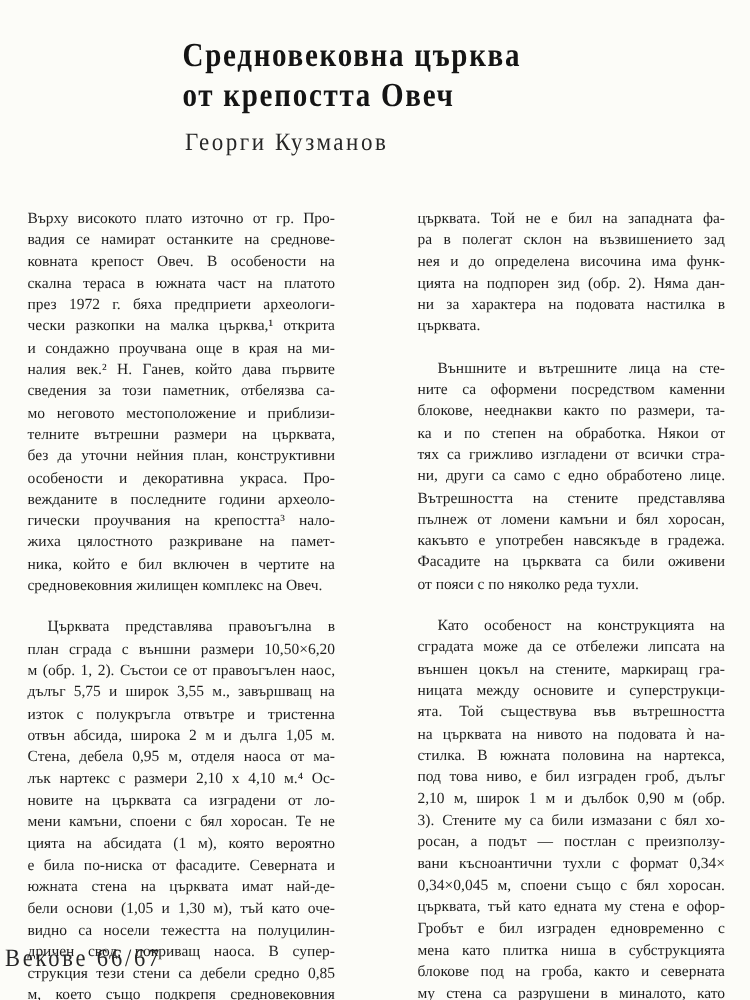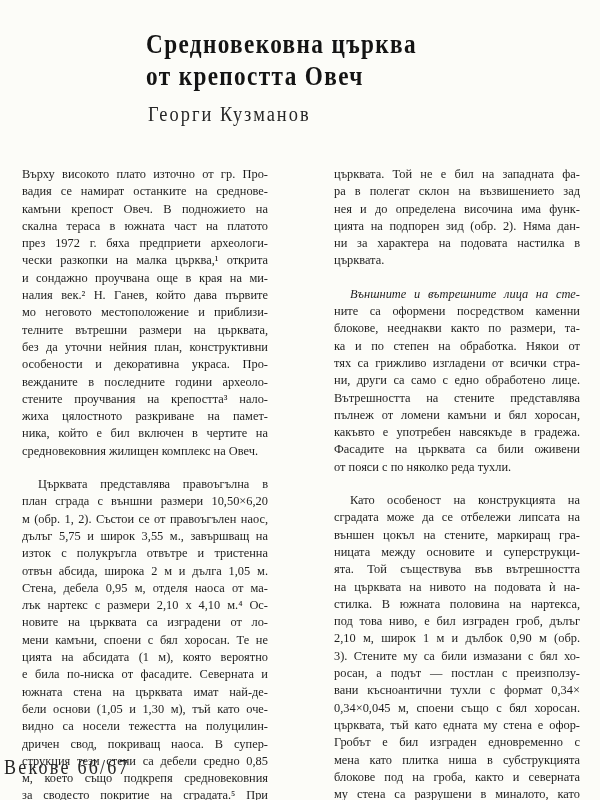--- a/index.html
+++ b/index.html
@@ -50,32 +50,33 @@
   <div>Средновековна църква</div>
   <div>от крепостта Овеч</div>
 </div>
 
 <div class="author">Георги Кузманов</div>
 
 <div class="col col-left" id="col-left">
     <p>
       <span class="line">Върху високото плато източно от гр. Про-</span>
       <span class="line">вадия се намират останките на среднове-</span>
-      <span class="line">камъни крепост Овеч. В подножието на</span>
+      <span class="line">ковната крепост Овеч. В особености на</span>
       <span class="line">скална тераса в южната част на платото</span>
       <span class="line">през 1972 г. бяха предприети археологи-</span>
       <span class="line">чески разкопки на малка църква,¹ открита</span>
       <span class="line">и сондажно проучвана още в края на ми-</span>
       <span class="line">налия век.² Н. Ганев, който дава първите</span>
+      <span class="line">сведения за този паметник, отбелязва са-</span>
       <span class="line">мо неговото местоположение и приблизи-</span>
       <span class="line">телните вътрешни размери на църквата,</span>
       <span class="line">без да уточни нейния план, конструктивни</span>
       <span class="line">особености и декоративна украса. Про-</span>
       <span class="line">вежданите в последните години археоло-</span>
-      <span class="line">стените проучвания на крепостта³ нало-</span>
+      <span class="line">гически проучвания на крепостта³ нало-</span>
       <span class="line">жиха цялостното разкриване на памет-</span>
       <span class="line">ника, който е бил включен в чертите на</span>
       <span class="line last">средновековния жилищен комплекс на Овеч.</span>
     </p>
     <p>
       <span class="line" style="padding-left: 16px;">Църквата представлява правоъгълна в</span>
       <span class="line">план сграда с външни размери 10,50×6,20</span>
       <span class="line">м (обр. 1, 2). Състои се от правоъгълен наос,</span>
       <span class="line">дълъг 5,75 и широк 3,55 м., завършващ на</span>
       <span class="line">изток с полукръгла отвътре и тристенна</span>
@@ -98,21 +99,21 @@
 <div class="col col-right" id="col-right">
     <p>
       <span class="line">църквата. Той не е бил на западната фа-</span>
       <span class="line">ра в полегат склон на възвишението зад</span>
       <span class="line">нея и до определена височина има функ-</span>
       <span class="line">цията на подпорен зид (обр. 2). Няма дан-</span>
       <span class="line">ни за характера на подовата настилка в</span>
       <span class="line last">църквата.</span>
     </p>
     <p>
-      <span class="line" style="padding-left: 16px; font-style: italic;">Външните и вътрешните лица на сте-</span>
+      <span class="line" style="padding-left: 16px;">Външните и вътрешните лица на сте-</span>
       <span class="line">ните са оформени посредством каменни</span>
       <span class="line">блокове, нееднакви както по размери, та-</span>
       <span class="line">ка и по степен на обработка. Някои от</span>
       <span class="line">тях са грижливо изгладени от всички стра-</span>
       <span class="line">ни, други са само с едно обработено лице.</span>
       <span class="line">Вътрешността на стените представлява</span>
       <span class="line">пълнеж от ломени камъни и бял хоросан,</span>
       <span class="line">какъвто е употребен навсякъде в градежа.</span>
       <span class="line">Фасадите на църквата са били оживени</span>
       <span class="line last">от пояси с по няколко реда тухли.</span>

